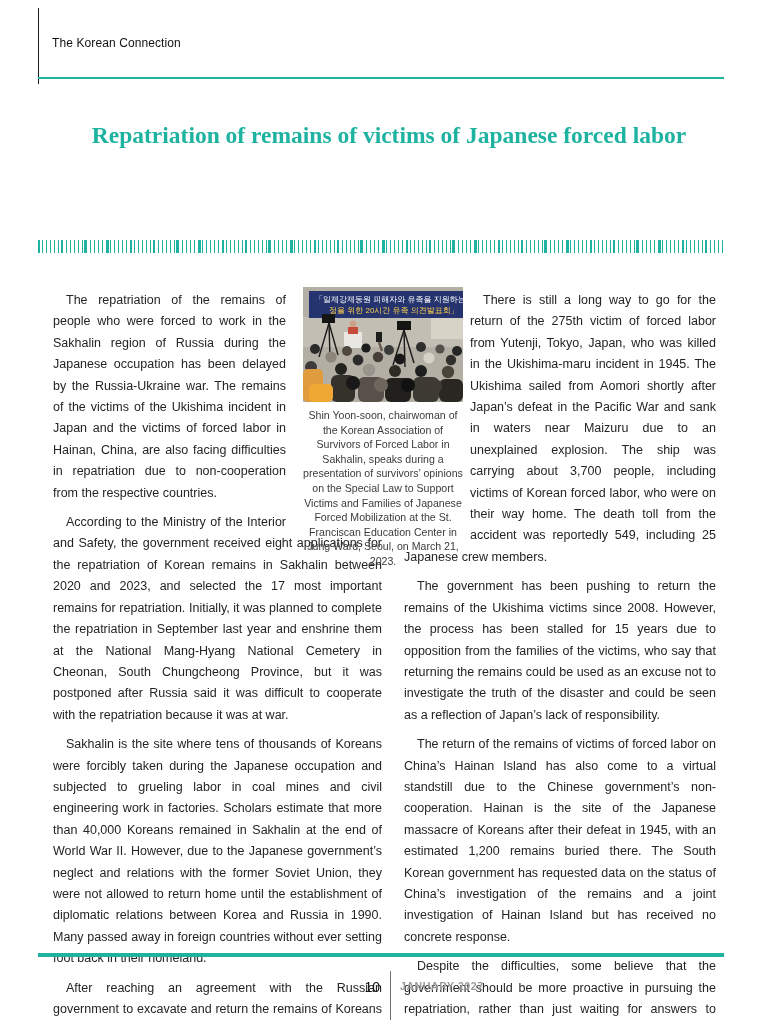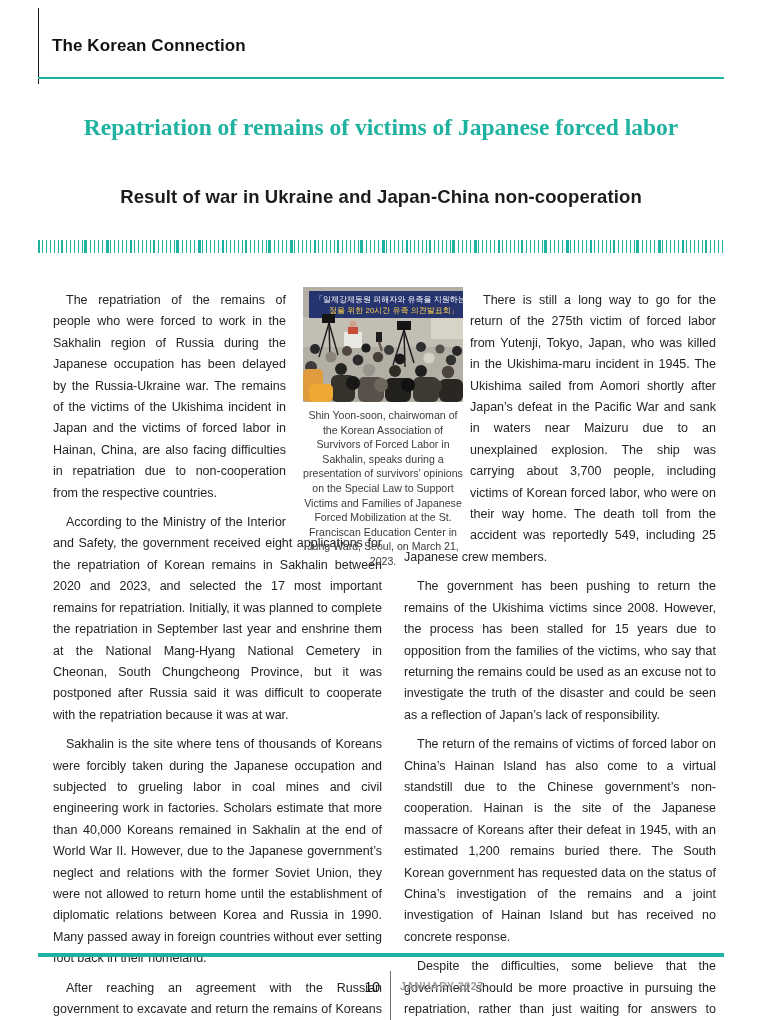--- a/index.html
+++ b/index.html
@@ -1,20 +1,20 @@
 <!DOCTYPE html>
 <html style="--accent: #1EB2A0;"><head>
 <meta charset="utf-8">
 <style>
   html,body{margin:0;padding:0;background:#ffffff;}
   body{font-family:"Liberation Sans", sans-serif; -webkit-font-smoothing:antialiased;}
   .page{position:relative;width:762px;height:1020px;background:#fff;overflow:hidden;}
 
   .kicker-vline{position:absolute;left:38px;top:8px;width:1px;height:76px;background:#1b1b1b;}
-  .kicker{position:absolute;left:52px;top:36px;font-size:17px;font-weight:bold;color:#121212;letter-spacing:.1px;}
+  .kicker{position:absolute;left:52px;top:36px;font-size:12px;font-weight:normal;color:#121212;letter-spacing:.1px;}
   .header-rule{position:absolute;left:38px;top:77px;width:686px;height:2px;background:var(--accent);}
 
   .title{position:absolute;left:38px;top:111px;width:686px;text-align:center;
          font-family:"Liberation Serif", serif;font-weight:bold;color:var(--accent);
          font-size:23.5px;line-height:32px;}
   .subtitle{position:absolute;left:38px;top:186px;width:686px;text-align:center;
             font-size:18.5px;font-weight:600;color:#1c1c1c;letter-spacing:.1px;}
 
   .striped-bar{position:absolute;left:38px;top:240px;width:686px;height:13px;
     background-image:
@@ -42,24 +42,23 @@
 </style>
 </head>
 <body>
 
 <div class="page" id="pageRoot">
 
   <div class="kicker-vline"></div>
   <div class="kicker">The Korean Connection</div>
   <div class="header-rule"></div>
 
-  <h1 class="title" style="margin:0;">
+  <h1 class="title" style="margin:8px;">
     <span>Repatriation of remains of victims of Japanese forced labor</span><br>
   </h1>
-  <h2 class="subtitle" style="margin:0;">Result of war in Ukraine and Japan-China non-cooperation</h2>
 
   <div class="striped-bar"></div>
 
   <div class="col col-left">
     <div class="spacer-right"></div>
     <p>The repatriation of the remains of people who were forced to work in the Sakhalin region of Russia during the Japanese occupation has been delayed by the Russia-Ukraine war. The remains of the victims of the Ukishima incident in Japan and the victims of forced labor in Hainan, China, are also facing difficulties in repatriation due to non-cooperation from the respective countries.</p>
     <p>According to the Ministry of the Interior and Safety, the government received eight applications for the repatriation of Korean remains in Sakhalin between 2020 and 2023, and selected the 17 most important remains for repatriation. Initially, it was planned to complete the repatriation in September last year and enshrine them at the National Mang-Hyang National Cemetery in Cheonan, South Chungcheong Province, but it was postponed after Russia said it was difficult to cooperate with the repatriation because it was at war.</p>
     <p>Sakhalin is the site where tens of thousands of Koreans were forcibly taken during the Japanese occupation and subjected to grueling labor in coal mines and civil engineering work in factories. Scholars estimate that more than 40,000 Koreans remained in Sakhalin at the end of World War II. However, due to the Japanese government’s neglect and relations with the former Soviet Union, they were not allowed to return home until the establishment of diplomatic relations between Korea and Russia in 1990. Many passed away in foreign countries without ever setting foot back in their homeland.</p>
     <p>After reaching an agreement with the Russian government to excavate and return the remains of Koreans in Sakhalin, 71 remains were returned to Korea in seven rounds between 2014 and 2019. The coronavirus made it difficult to carry out the repatriation, and it wasn’t until last year that the government resumed the program, but the war again blocked the way.</p>
 

